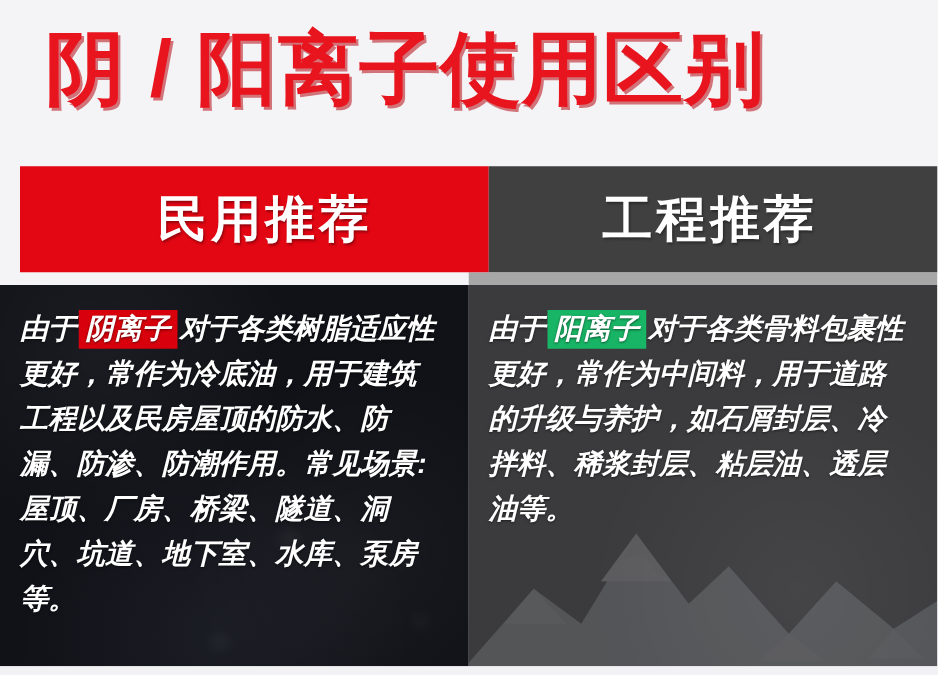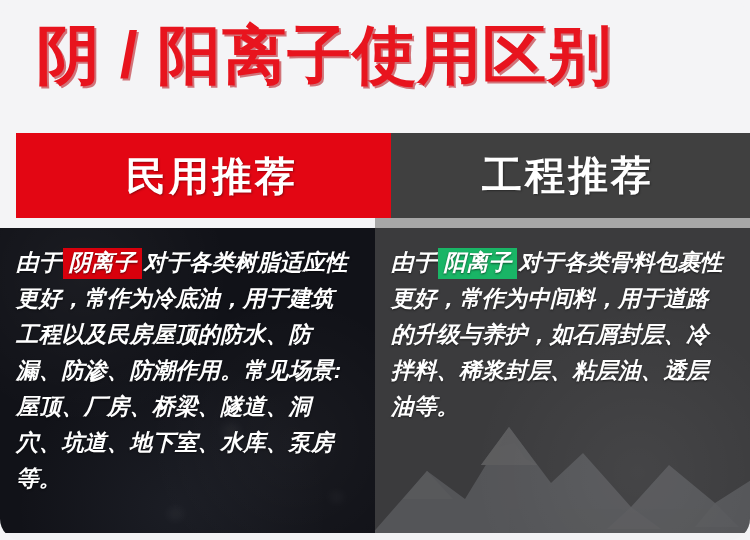--- a/index.html
+++ b/index.html
@@ -13,21 +13,20 @@
     background: #f4f4f6;
     font-family: "Liberation Sans", "DejaVu Sans", sans-serif;
   }
 
   .poster {
     position: relative;
     width: 750px;
     height: 540px;
     background: #f4f4f6;
     overflow: hidden;
-    border-radius: 21px;
   }
 
   
   .title-area {
     position: absolute;
     left: 0;
     top: 0;
     width: 750px;
     height: 132px;
     background: #f4f4f6;

